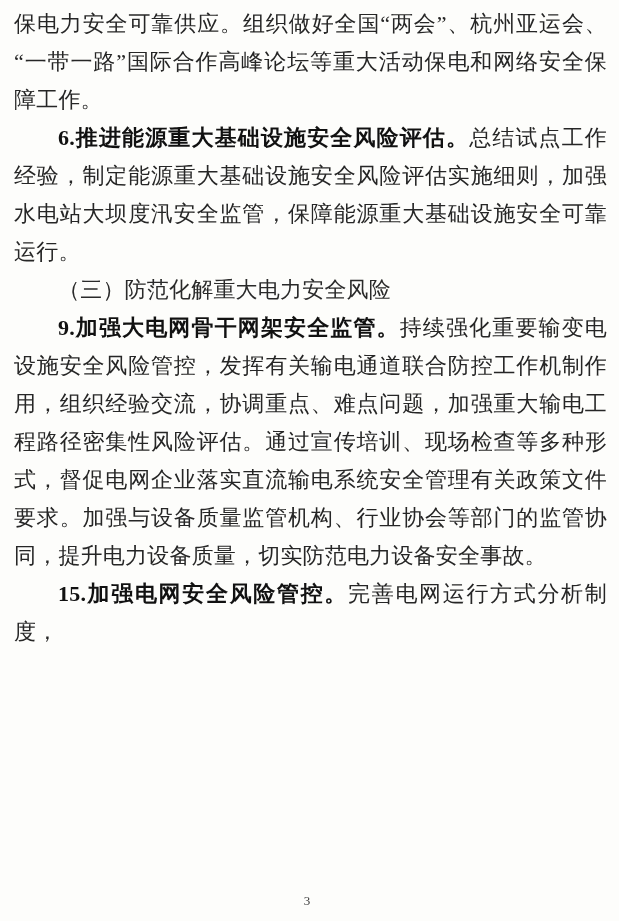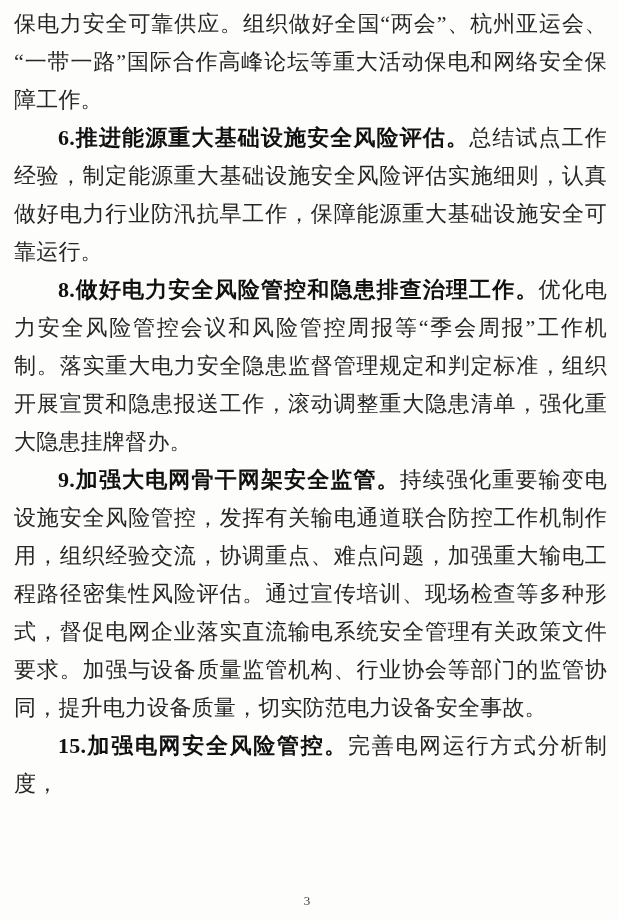--- a/index.html
+++ b/index.html
@@ -50,25 +50,25 @@
     letter-spacing: 0;
   }
 </style>
 </head>
 <body>
 
 <div class="page">
 
   <p class="para no-indent"><span>保电力安全可靠供应。组织做好全国“两会”、杭州亚运会、“一带一路”国际合作高峰论坛等重大活动保电和网络安全保障工作。</span></p>
 
-  <p class="para"><b class="lead">6.推进能源重大基础设施安全风险评估。</b><span>总结试点工作经验，制定能源重大基础设施安全风险评估实施细则，认真做好电力行业防汛抗旱工作，保障能源重大基础设施安全可靠运行。</span></p>
+  <p class="para"><b class="lead">6.推进能源重大基础设施安全风险评估。</b><span>总结试点工作经验，制定能源重大基础设施安全风险评估实施细则，加强水电站大坝度汛安全监管，保障能源重大基础设施安全可靠运行。</span></p>
 
 
+  <p class="para subheading"><span>（三）防范化解重大电力安全风险</span></p>
 
-  <p class="para"><b class="lead">8.做好电力安全风险管控和隐患排查治理工作。</b><span>优化电力安全风险管控会议和风险管控周报等“季会周报”工作机制。落实重大电力安全隐患监督管理规定和判定标准，组织开展宣贯和隐患报送工作，滚动调整重大隐患清单，强化重大隐患挂牌督办。</span></p>
 
   <p class="para"><b class="lead">9.加强大电网骨干网架安全监管。</b><span>持续强化重要输变电设施安全风险管控，发挥有关输电通道联合防控工作机制作用，组织经验交流，协调重点、难点问题，加强重大输电工程路径密集性风险评估。通过宣传培训、现场检查等多种形式，督促电网企业落实直流输电系统安全管理有关政策文件要求。加强与设备质量监管机构、行业协会等部门的监管协同，提升电力设备质量，切实防范电力设备安全事故。</span></p>
 
   <p class="para"><b class="lead">15.加强电网安全风险管控。</b><span>完善电网运行方式分析制度，</span></p>
 
   <div class="page-number">3</div>
 
 </div>
 
 </body></html>

